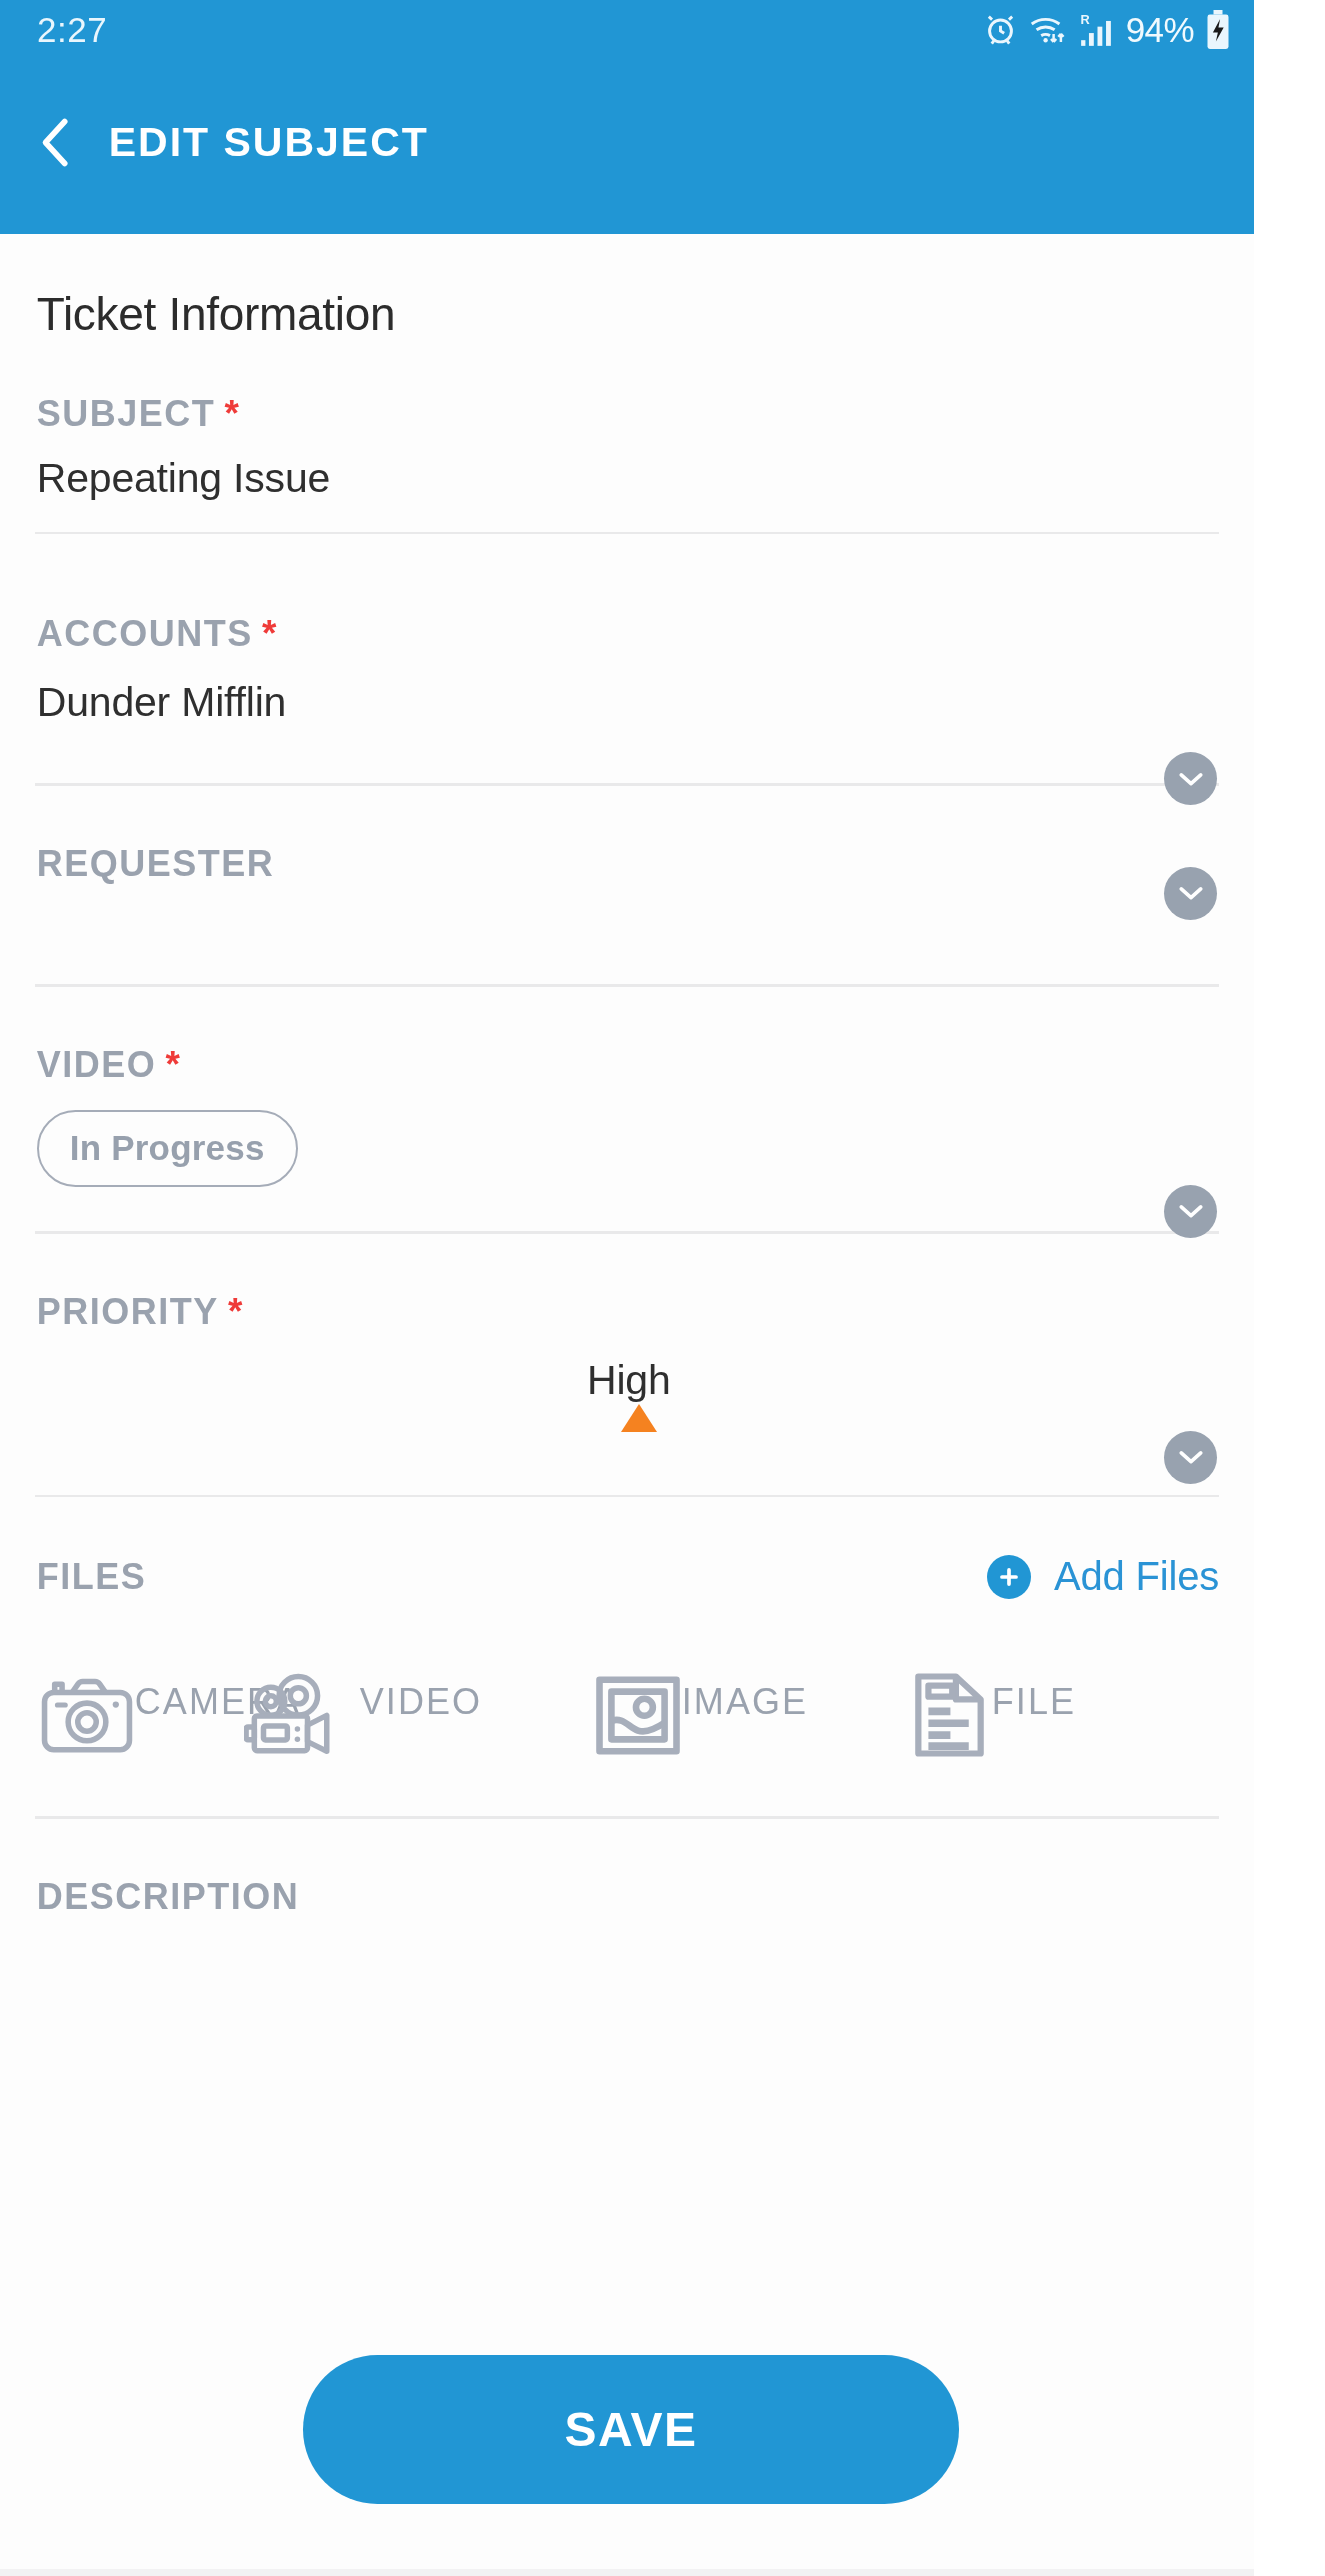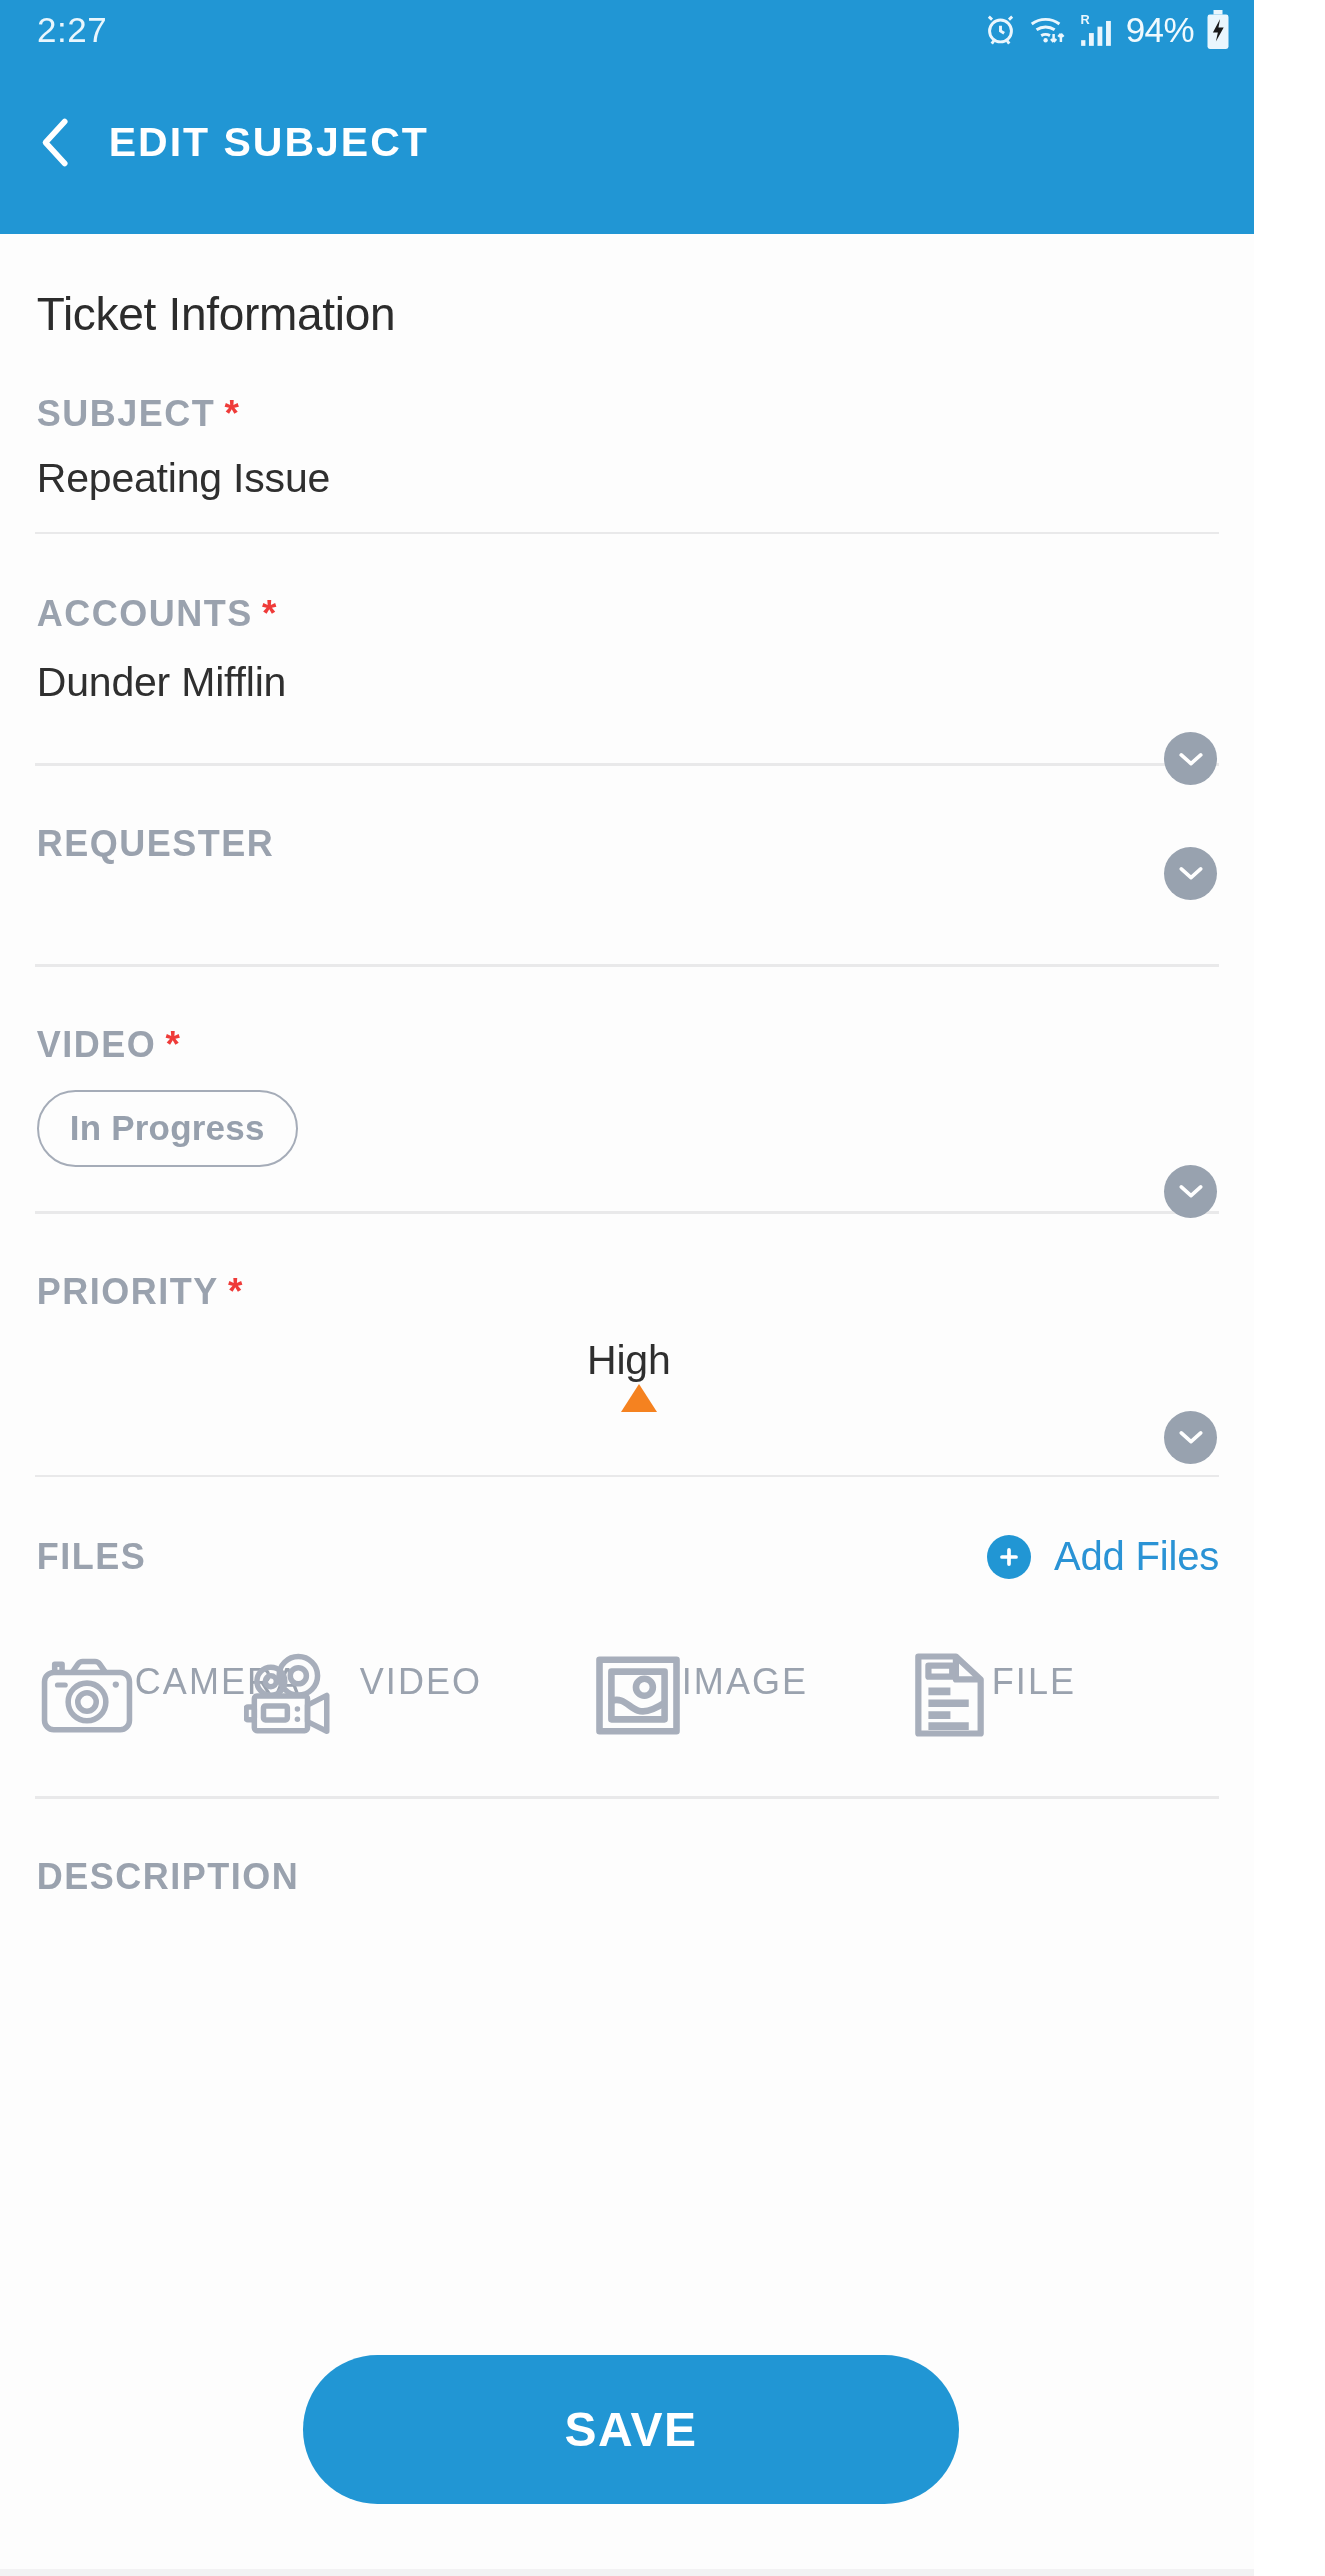--- a/index.html
+++ b/index.html
@@ -57,21 +57,21 @@
     width:53px; height:53px; border-radius:50%;
     background:#98a2af; display:flex; align-items:center; justify-content:center;
   }
 
   
   .f-subject .field-label { margin-top:52px; }
   .f-subject .field-value { margin-top:20px; }
   .f-subject .divider { margin-top:29.5px; }
 
   
-  .f-accounts .field-label { margin-top:59px; }
+  .f-accounts .field-label { margin-top:79px; }
   .f-accounts .field-value { margin-top:24px; }
   .f-accounts .divider { margin-top:57px; }
   .f-accounts .dropdown-btn { top:139px; }
 
   
   .f-requester { height:201px; }
   .f-requester .field-label { padding-top:57px; }
   .f-requester .divider { position:absolute; left:0; right:0; bottom:0; }
   .f-requester .dropdown-btn { top:81px; }
 

